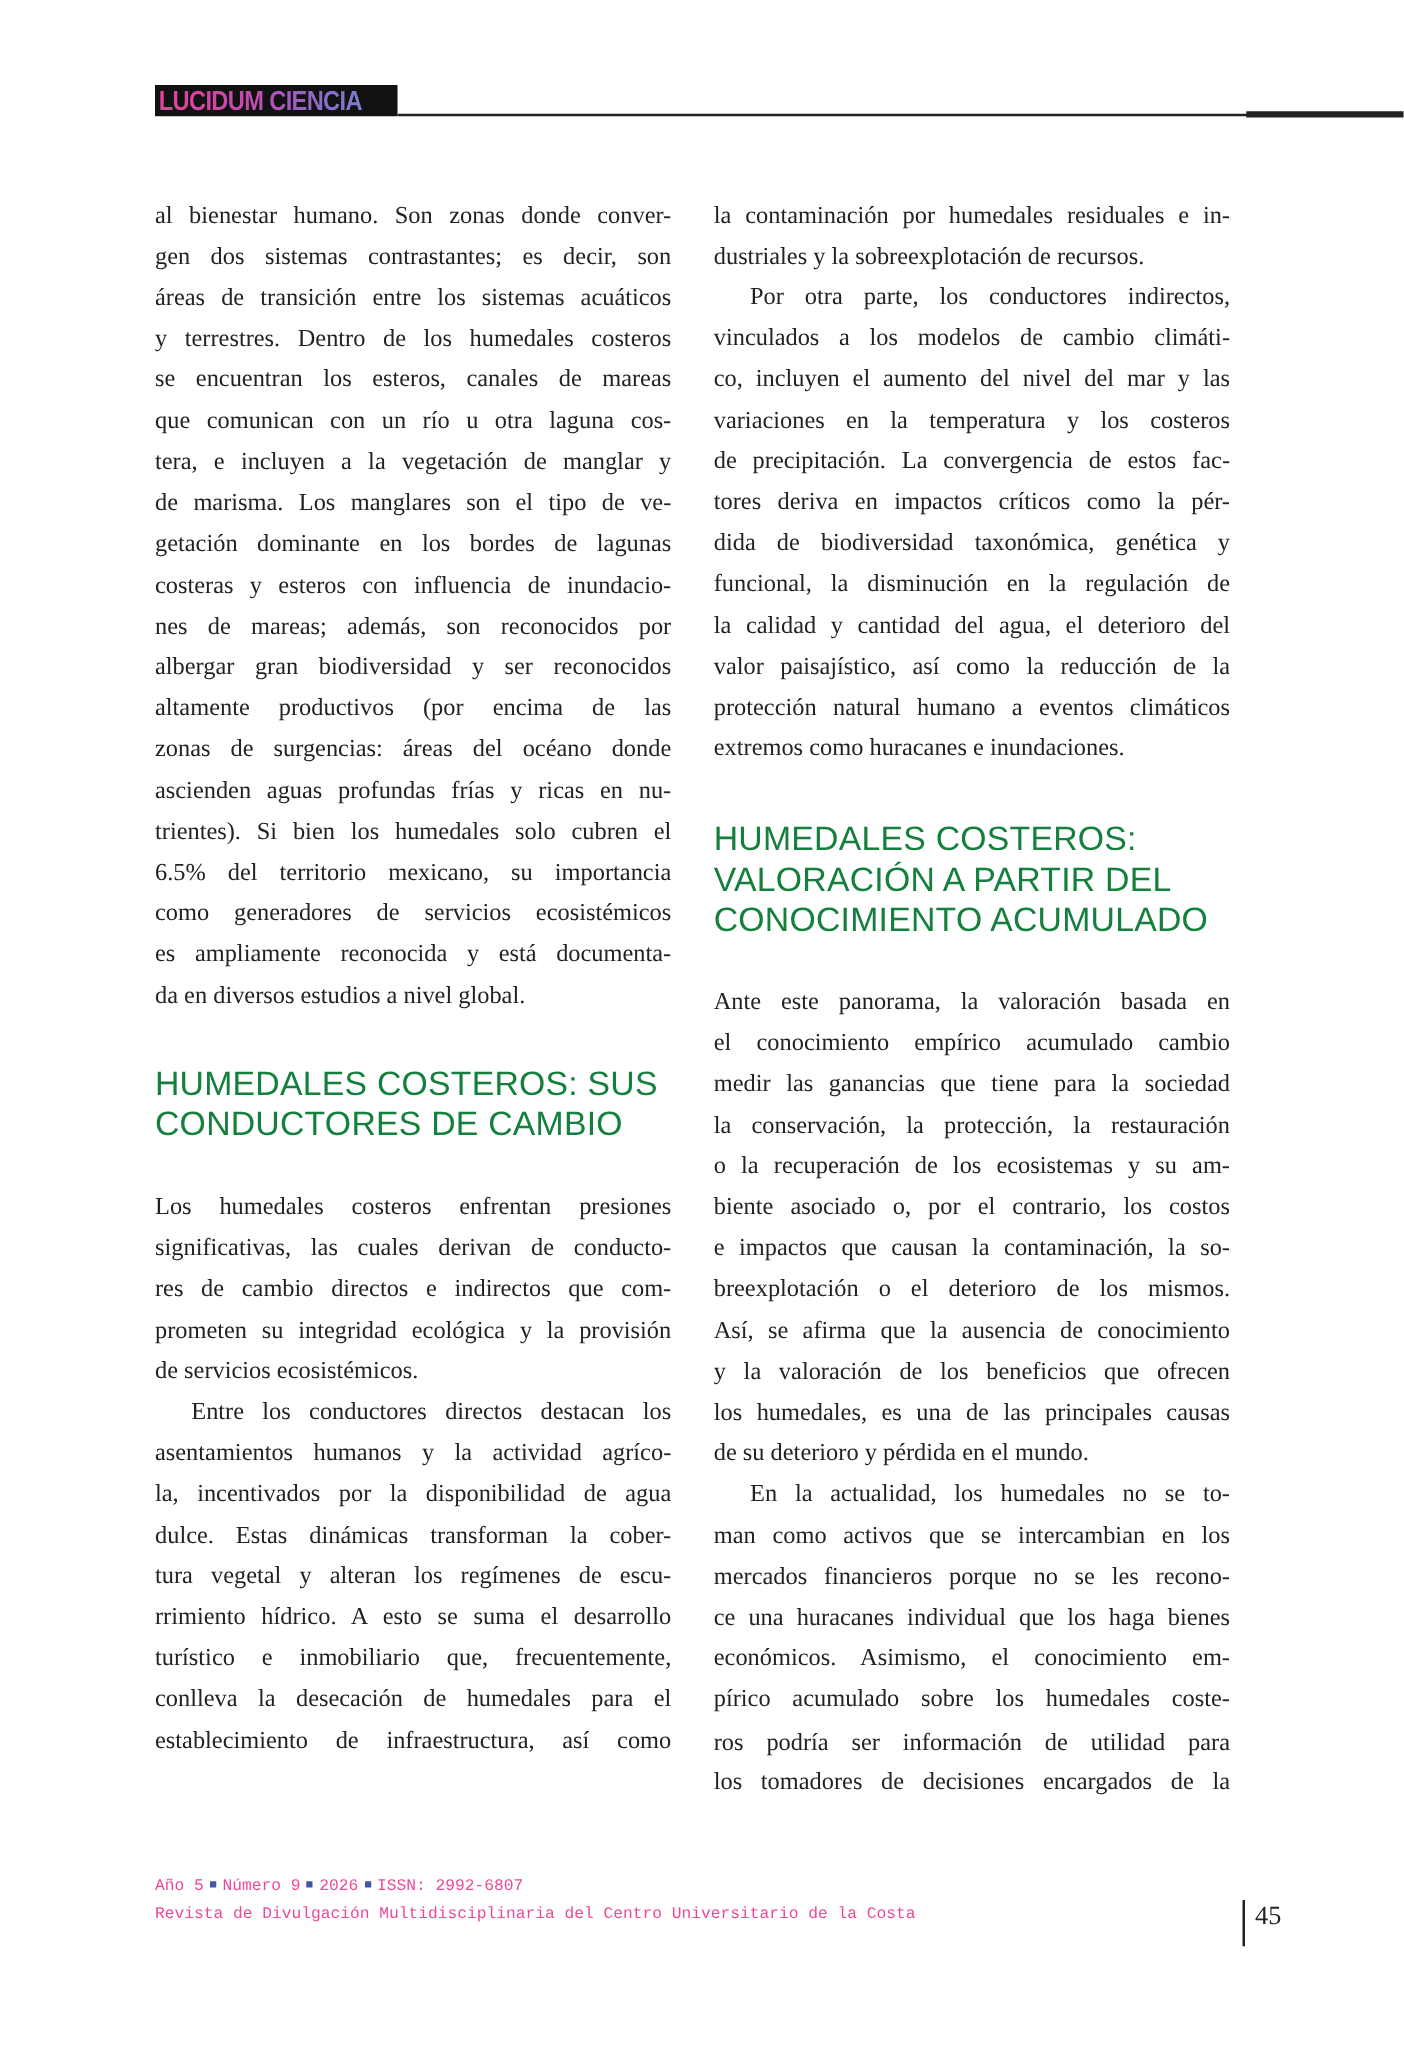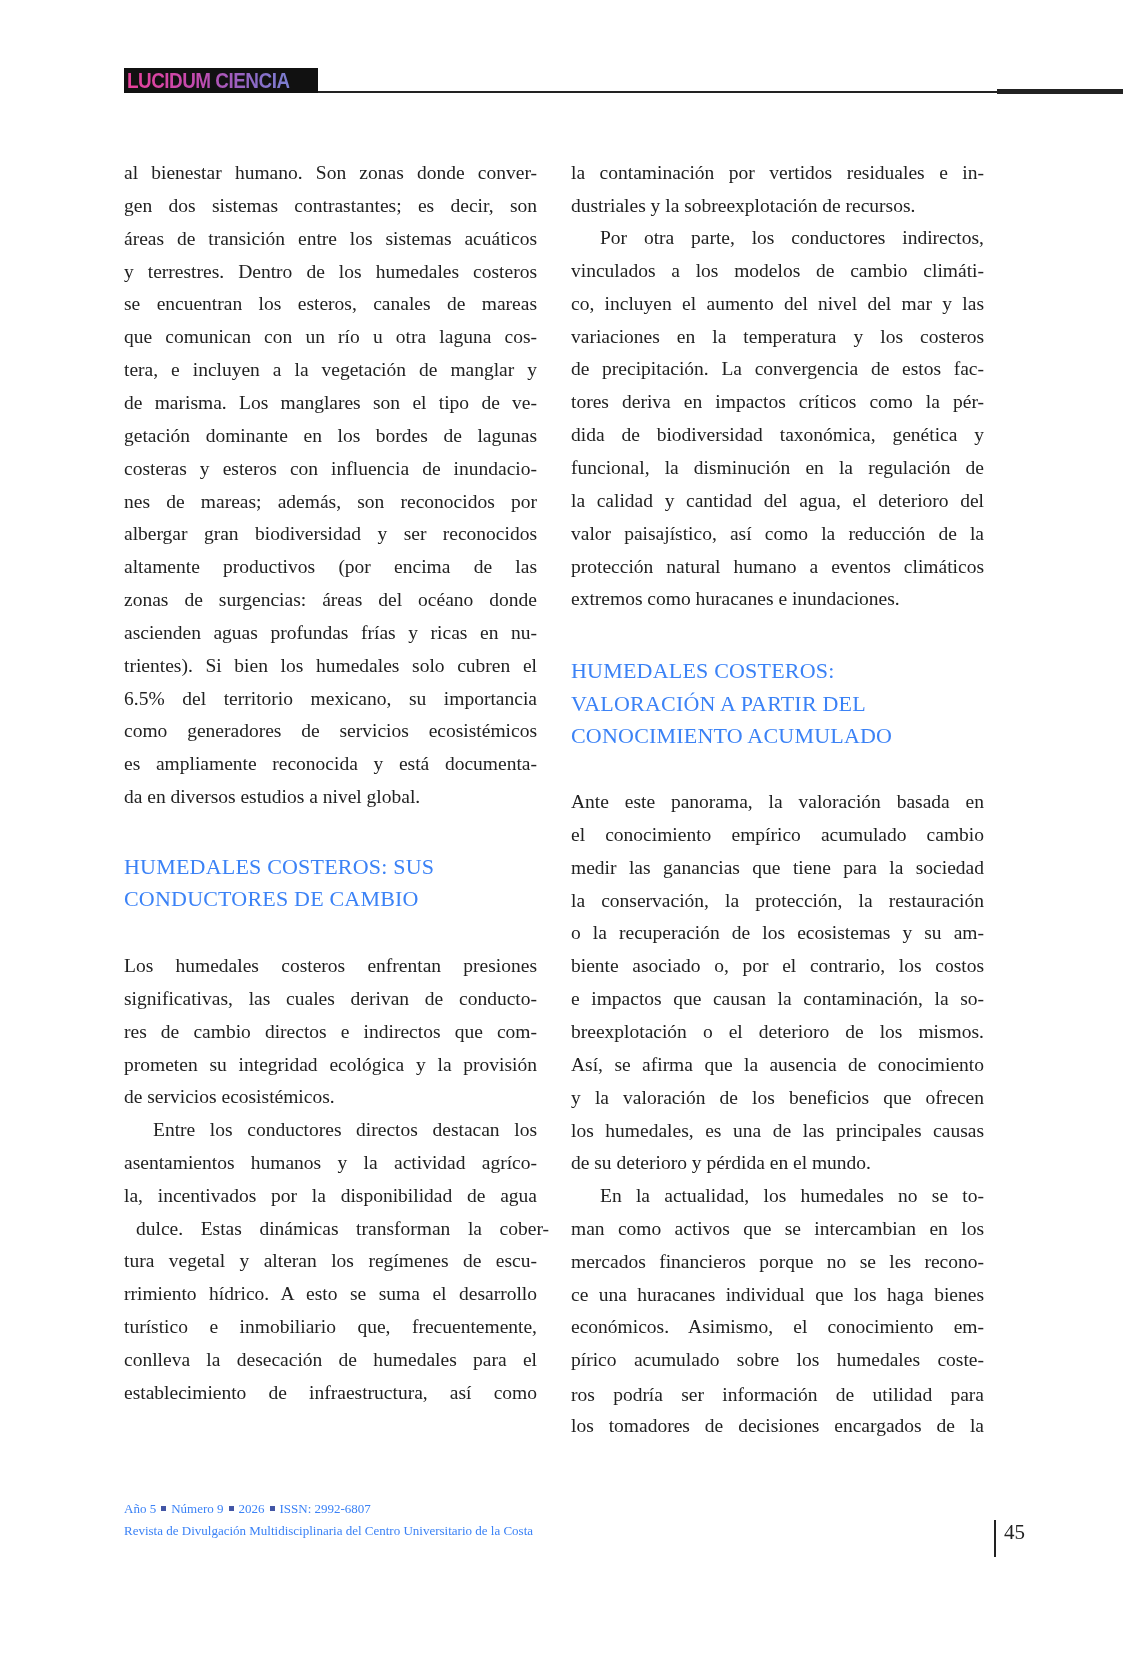--- a/index.html
+++ b/index.html
@@ -26,26 +26,26 @@
   .line {
     position: absolute; left: 0; width: 413px; height: 30px;
     font-family: "Liberation Serif", "DejaVu Serif", serif; font-size: 19.5px;
     color: #222222; line-height: 30px; white-space: nowrap;
     text-align: justify; text-align-last: justify;
   }
   .line.last { text-align-last: left; }
   .line.indent { padding-left: 29px; box-sizing: border-box; }
   .heading {
     position: absolute; left: 0; white-space: nowrap;
-    font-family: Liberation Serif, serif; font-size: 22px;
-    color: #3b82f6; line-height: 30px; letter-spacing: 0.2px;
+    font-family: Liberation Sans, sans-serif; font-size: 27px;
+    color: #15803d; line-height: 30px; letter-spacing: 0.2px;
   }
   .footer-l1, .footer-l2 {
-    position: absolute; left: 124px; font-family: Liberation Serif, serif;
-    font-size: 13px; color: #3b82f6; white-space: nowrap;
+    position: absolute; left: 124px; font-family: Liberation Mono, monospace;
+    font-size: 13px; color: #ec4899; white-space: nowrap;
   }
   .footer-l1 { top: 1501px; }
   .footer-l2 { top: 1523px; }
   .sq { display: inline-block; width: 5px; height: 5px; background: #4356a5; margin: 0 5px; vertical-align: 2px; }
   .page-sep { position: absolute; left: 994px; top: 1520px; width: 2px; height: 37px; background: #222; }
   .page-num {
     position: absolute; left: 1004px; top: 1520px; font-family: "Liberation Serif", serif;
     font-size: 21px; color: #222;
   }
 </style>
@@ -89,32 +89,32 @@
       <div class="line" style="top: 951px;">Los humedales costeros enfrentan presiones</div>
       <div class="line" style="top: 983.85px;">significativas, las cuales derivan de conducto-</div>
       <div class="line" style="top: 1016.7px;">res de cambio directos e indirectos que com-</div>
       <div class="line" style="top: 1049.55px;">prometen su integridad ecológica y la provisión</div>
       <div class="line last" style="top: 1082.4px;">de servicios ecosistémicos.</div>
     </div>
   <div>
       <div class="line indent" style="top: 1115px;">Entre los conductores directos destacan los</div>
       <div class="line" style="top: 1147.85px;">asentamientos humanos y la actividad agríco-</div>
       <div class="line" style="top: 1180.7px;">la, incentivados por la disponibilidad de agua</div>
-      <div class="line" style="top: 1213.55px; margin-left: 12px;">dulce. Estas dinámicas transforman la cober-</div>
+      <div class="line" style="top: 1213.55px;">dulce. Estas dinámicas transforman la cober-</div>
       <div class="line" style="top: 1246.4px;">tura vegetal y alteran los regímenes de escu-</div>
       <div class="line" style="top: 1279.25px;">rrimiento hídrico. A esto se suma el desarrollo</div>
       <div class="line" style="top: 1312.1px;">turístico e inmobiliario que, frecuentemente,</div>
       <div class="line" style="top: 1344.95px;">conlleva la desecación de humedales para el</div>
       <div class="line" style="top: 1377.8px;">establecimiento de infraestructura, así como</div>
     </div>
 </div>
 
 <div class="col col-right" style="top:0;">
   <div>
-      <div class="line" style="top: 158px;">la contaminación por vertidos residuales e in-</div>
+      <div class="line" style="top: 158px;">la contaminación por humedales residuales e in-</div>
       <div class="line last" style="top: 190.85px;">dustriales y la sobreexplotación de recursos.</div>
     </div>
   <div>
       <div class="line indent" style="top: 223px;">Por otra parte, los conductores indirectos,</div>
       <div class="line" style="top: 255.85px;">vinculados a los modelos de cambio climáti-</div>
       <div class="line" style="top: 288.7px;">co, incluyen el aumento del nivel del mar y las</div>
       <div class="line" style="top: 321.55px;">variaciones en la temperatura y los costeros</div>
       <div class="line" style="top: 354.4px;">de precipitación. La convergencia de estos fac-</div>
       <div class="line" style="top: 387.25px;">tores deriva en impactos críticos como la pér-</div>
       <div class="line" style="top: 420.1px;">dida de biodiversidad taxonómica, genética y</div>

